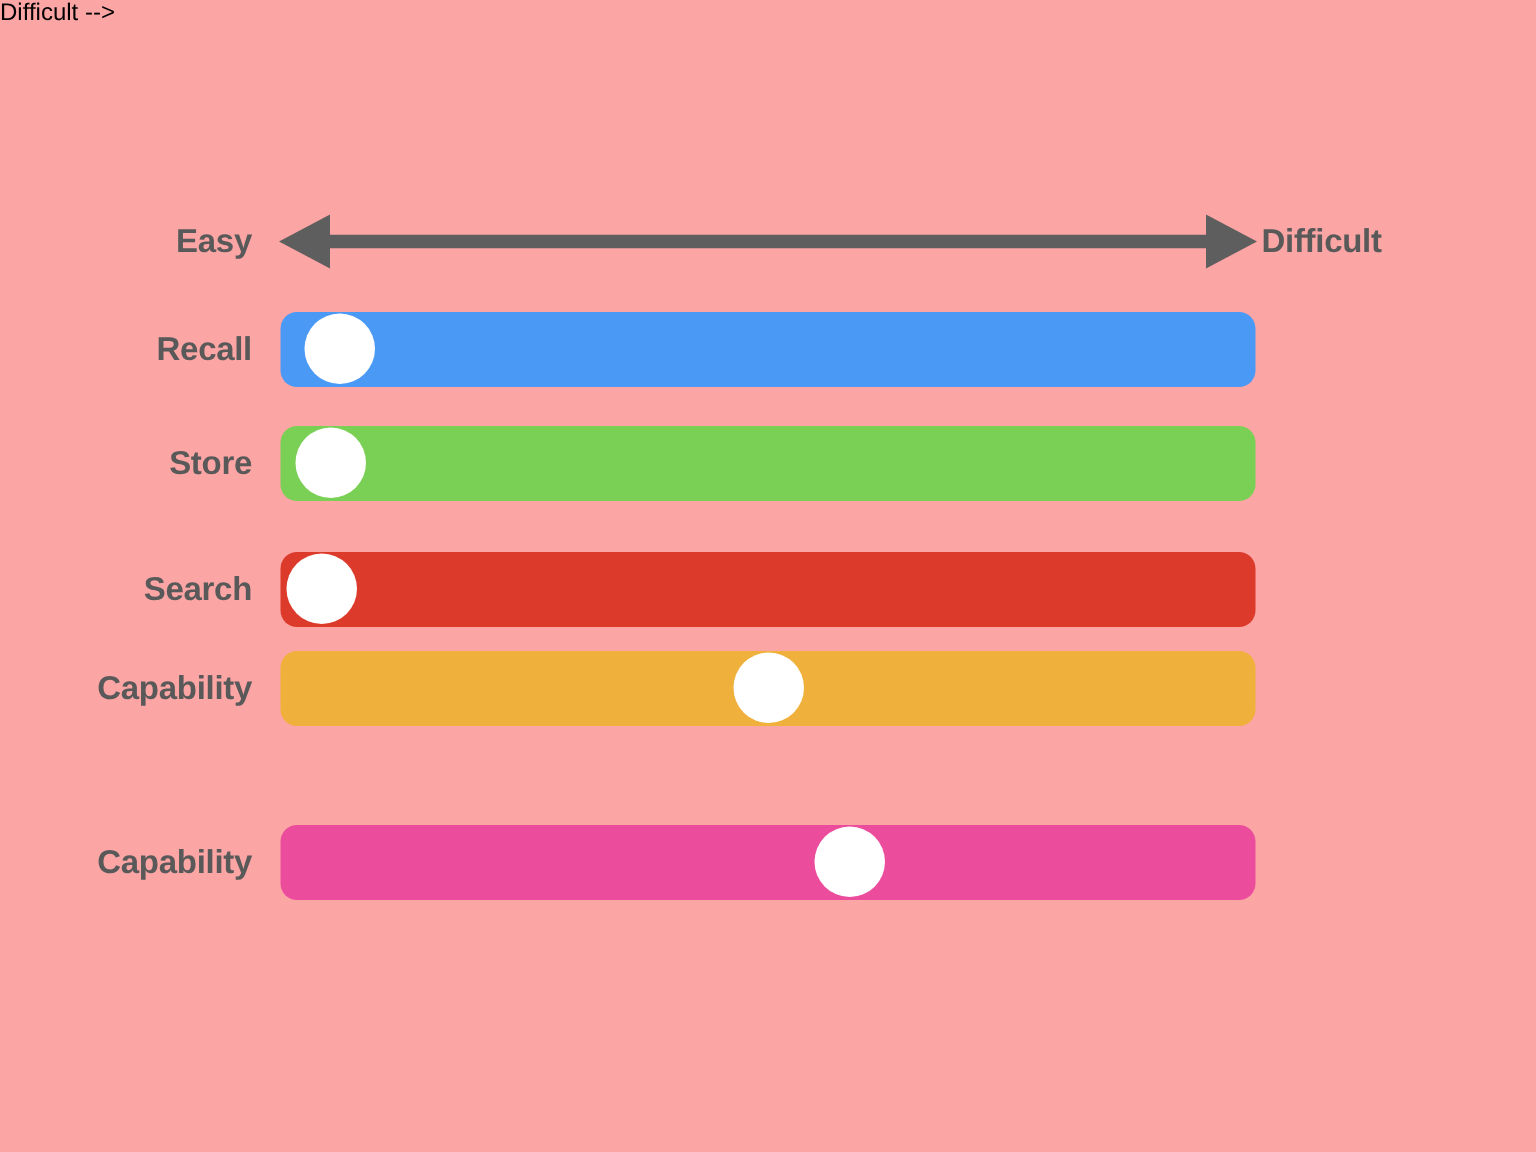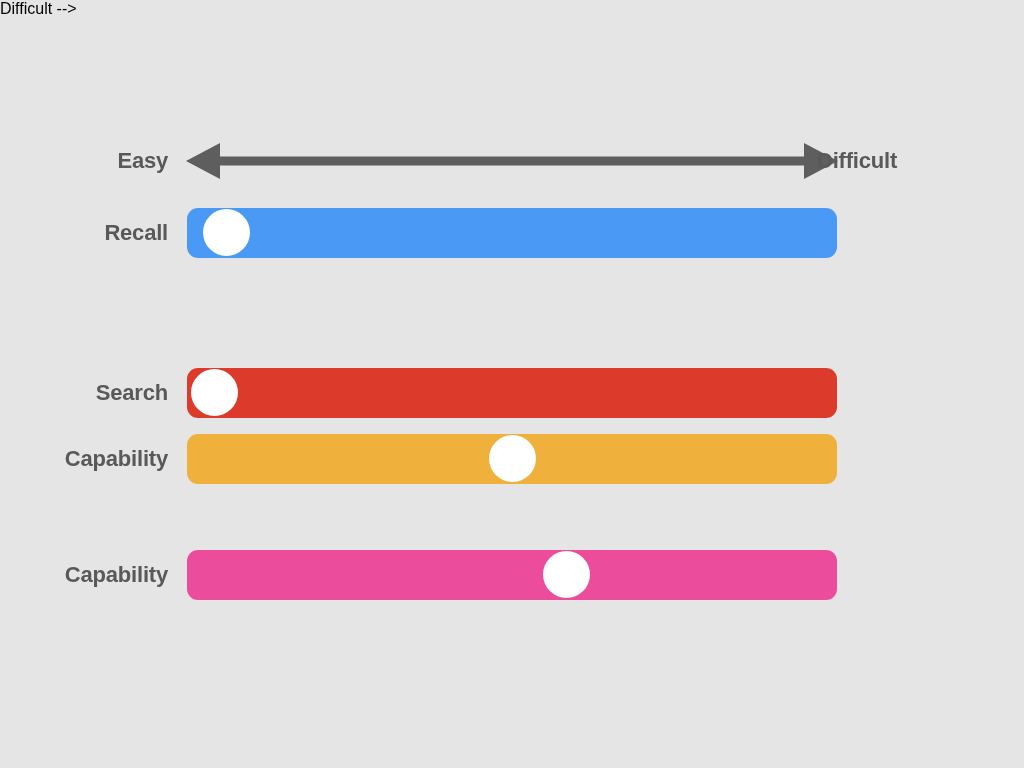--- a/index.html
+++ b/index.html
@@ -40,21 +40,21 @@
     color: #595959;
     letter-spacing: -0.2px;
     white-space: nowrap;
   }
   #axis-label-easy {
     left: 0;
     width: 168px;
     text-align: right;
   }
   #axis-label-difficult {
-    left: 817px;
+    left: 841px;
     text-align: left;
   }
 
   #axis-arrow {
     position: absolute;
     left: 186px;
     top: 0;
     width: 652px;
     height: 46px;
   }
@@ -96,21 +96,21 @@
     top: 1px;
     width: 47px;
     height: 47px;
     border-radius: 50%;
     background: #ffffff;
   }
 </style>
 </head>
 <body>
 
-<div id="canvas" style="background: #e5e5e5;">
+<div id="canvas" style="background: #fca5a5;">
 
    Difficult --&gt;
   <div id="axis-row">
     <div class="axis-label" id="axis-label-easy" style="color: rgb(89, 89, 89);">Easy</div>
 
     <svg id="axis-arrow" viewBox="0 0 652 46">
       <line x1="32" y1="23" x2="620" y2="23" stroke="#5E5E5E" stroke-width="9"></line>
       <polygon points="0,23 34,5 34,41" fill="#5E5E5E"></polygon>
       <polygon points="652,23 618,5 618,41" fill="#5E5E5E"></polygon>
     </svg>
@@ -120,20 +120,26 @@
 
   
   <div class="slider-row" id="slider-row-0" style="top: 208px;">
     <div class="slider-label" style="color: rgb(89, 89, 89);">Recall</div>
     <div class="slider-track" id="slider-track-0" style="background: rgb(74, 154, 245);">
       <div class="slider-knob" id="slider-knob-0" style="left: 16.12px; background: rgb(255, 255, 255);"></div>
     </div>
   </div>
 
   
+  <div class="slider-row" id="slider-row-1" style="top: 284px;">
+    <div class="slider-label" style="color: rgb(89, 89, 89);">Store</div>
+    <div class="slider-track" id="slider-track-1" style="background: rgb(122, 208, 85);">
+      <div class="slider-knob" id="slider-knob-1" style="left: 10.09px; background: rgb(255, 255, 255);"></div>
+    </div>
+  </div>
 
   
   <div class="slider-row" id="slider-row-2" style="top: 368px;">
     <div class="slider-label" style="color: rgb(89, 89, 89);">Search</div>
     <div class="slider-track" id="slider-track-2" style="background: rgb(220, 59, 43);">
       <div class="slider-knob" id="slider-knob-2" style="left: 4.06px; background: rgb(255, 255, 255);"></div>
     </div>
   </div>
 
   

